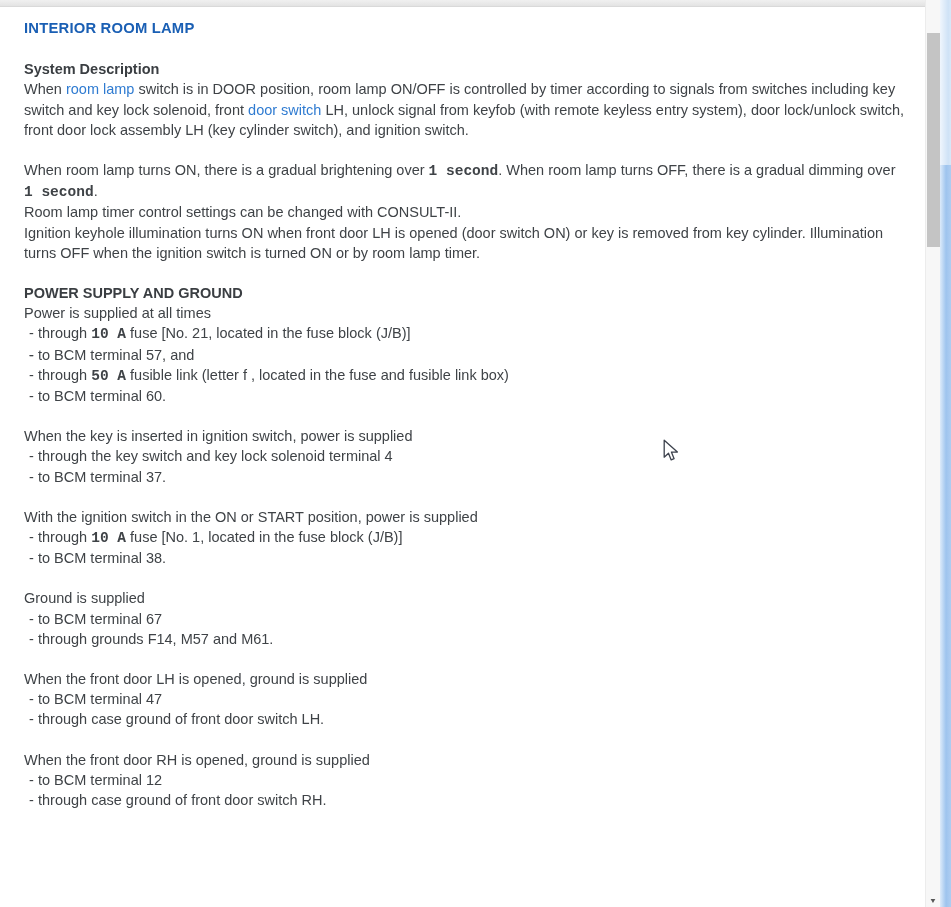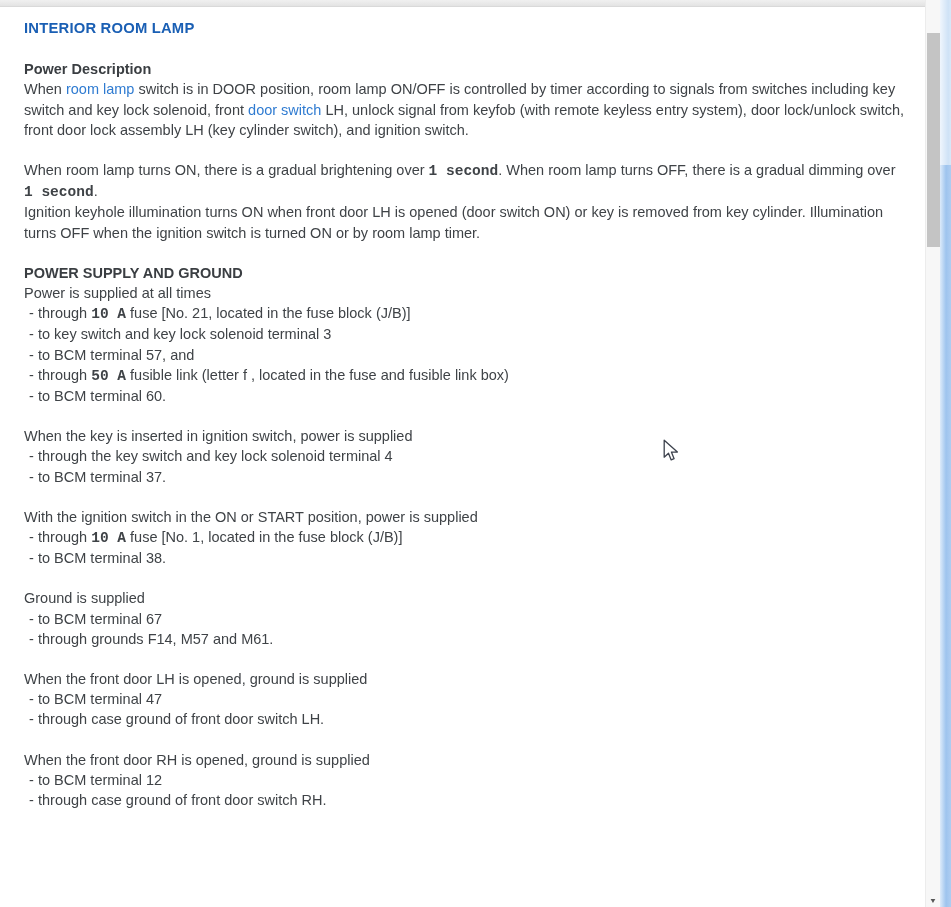--- a/index.html
+++ b/index.html
@@ -85,29 +85,30 @@
 </style>
 </head>
 <body>
 
 <div class="top-band"></div>
 <div class="top-notch"></div>
 
 <div class="doc">
   <div class="doc-title" style="color: rgb(26, 95, 180);">INTERIOR ROOM LAMP</div>
   <div>
-      <div class="doc-heading title-gap"><span>Power Description</span></div>
+      <div class="doc-heading title-gap"><span>System Description</span></div>
       <div class="doc-para"><span>When </span><a class="link" style="color: rgb(47, 123, 209);">room lamp</a><span> switch is in DOOR position, room lamp ON/OFF is controlled by timer according to signals from switches including key switch and key lock solenoid, front </span><a class="link" style="color: rgb(47, 123, 209);">door switch</a><span> LH, unlock signal from keyfob (with remote keyless entry system), door lock/unlock switch, front door lock assembly LH (key cylinder switch), and ignition switch.</span></div>
       <div class="doc-para gap"><span>When room lamp turns ON, there is a gradual brightening over </span><span class="b">1 second</span><span>. When room lamp turns OFF, there is a gradual dimming over </span><span class="b">1 second</span><span>.</span></div>
+      <div class="doc-para"><span>Room lamp timer control settings can be changed with CONSULT-II.</span></div>
       <div class="doc-para"><span>Ignition keyhole illumination turns ON when front door LH is opened (door switch ON) or key is removed from key cylinder. Illumination turns OFF when the ignition switch is turned ON or by room lamp timer.</span></div>
       <div class="doc-heading gap"><span>POWER SUPPLY AND GROUND</span></div>
       <div class="doc-para"><span>Power is supplied at all times</span></div>
       <div class="bullet-list">
         <div class="bullet-item"><span class="bullet-marker">-</span><span>through </span><span class="b">10 A</span><span> fuse [No. 21, located in the fuse block (J/B)]</span></div>
-        <div class="bullet-item"><span class="bullet-marker">-</span><span>to key switch and key lock solenoid terminal 3</span></div>
+        <div class="bullet-item"><span class="bullet-marker">-</span></div>
         <div class="bullet-item"><span class="bullet-marker">-</span><span>to BCM terminal 57, and</span></div>
         <div class="bullet-item"><span class="bullet-marker">-</span><span>through </span><span class="b">50 A</span><span> fusible link (letter f , located in the fuse and fusible link box)</span></div>
         <div class="bullet-item"><span class="bullet-marker">-</span><span>to BCM terminal 60.</span></div>
       </div>
       <div class="doc-para gap"><span>When the key is inserted in ignition switch, power is supplied</span></div>
       <div class="bullet-list">
         <div class="bullet-item"><span class="bullet-marker">-</span><span>through the key switch and key lock solenoid terminal 4</span></div>
         <div class="bullet-item"><span class="bullet-marker">-</span><span>to BCM terminal 37.</span></div>
       </div>
       <div class="doc-para gap"><span>With the ignition switch in the ON or START position, power is supplied</span></div>

